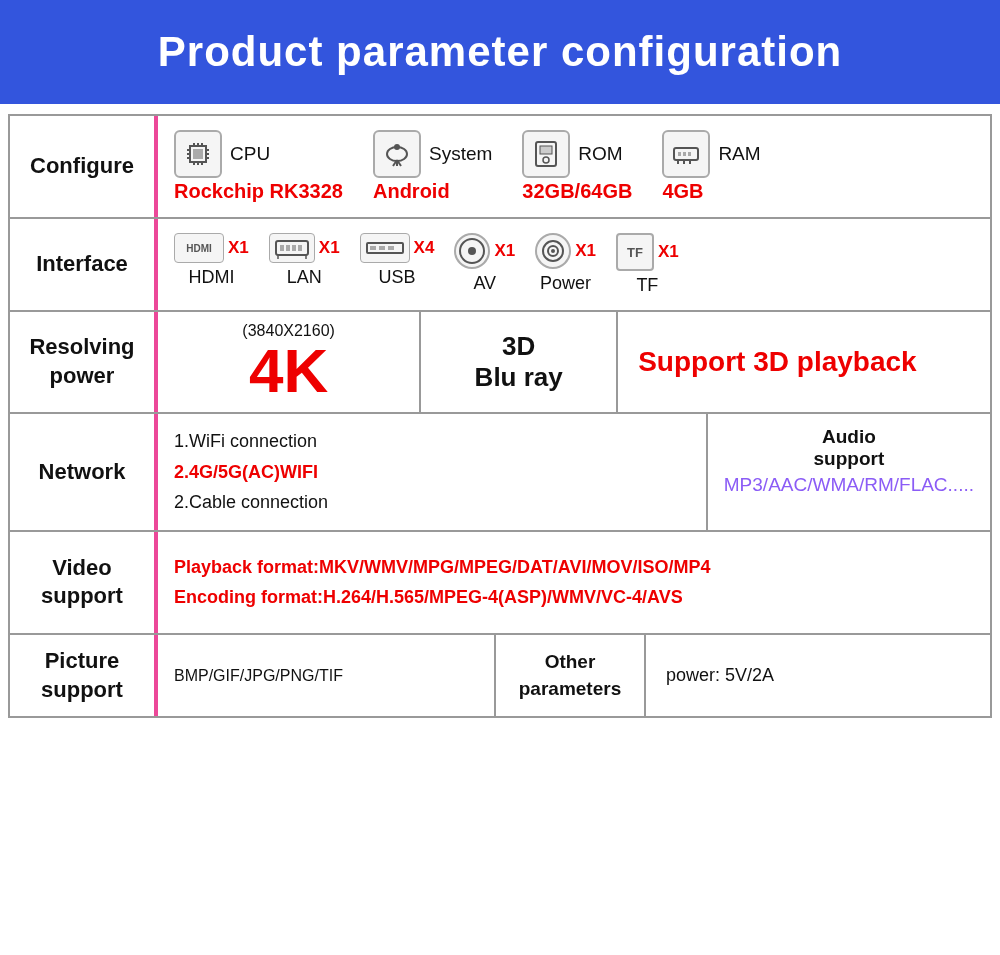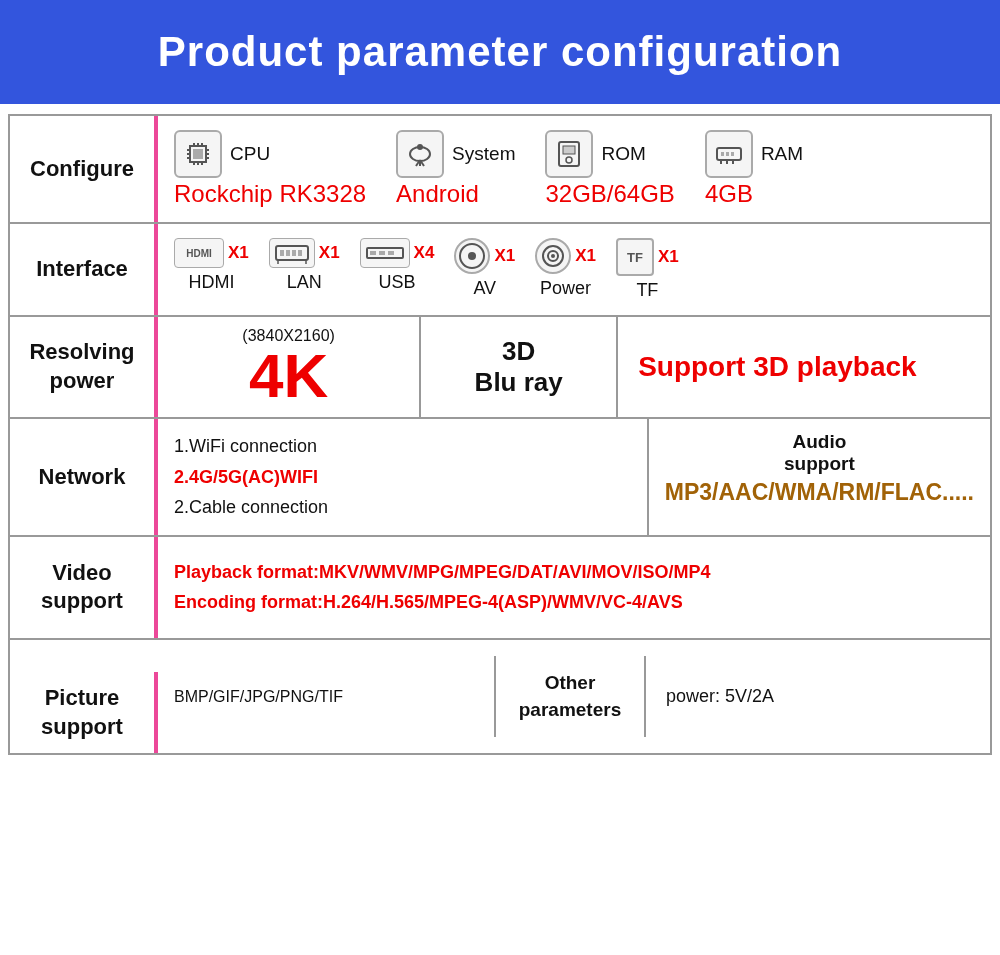--- a/index.html
+++ b/index.html
@@ -81,23 +81,23 @@
       justify-content: center;
       font-size: 28px;
       background: #f5f5f5;
     }
     .config-label {
       font-size: 19px;
       color: #111;
       font-weight: normal;
     }
     .config-value {
-      font-size: 24px;
+      font-size: 20px;
       color: #e00;
-      font-weight: normal;
+      font-weight: bold;
       margin-top: 2px;
     }
 
     
     .interface-content {
       display: flex;
       gap: 20px;
       align-items: flex-start;
       width: 100%;
       flex-wrap: nowrap;
@@ -202,23 +202,23 @@
     }
     .audio-label {
       font-size: 19px;
       color: #111;
       font-weight: bold;
       text-align: center;
       margin-bottom: 4px;
       align-self: center;
     }
     .audio-value {
-      font-size: 23px;
-      color: #a16207;
-      font-weight: bold;
+      font-size: 19px;
+      color: #8b5cf6;
+      font-weight: normal;
     }
 
     
     .video-content {
       display: flex;
       flex-direction: column;
       width: 100%;
       font-size: 18px;
       line-height: 1.7;
       padding: 6px 0;
@@ -492,21 +492,21 @@
           <span>Playback format:</span><span style="color:#e00;font-weight:bold;">MKV/WMV/MPG/MPEG/DAT/AVI/MOV/ISO/MP4</span>
         </div>
         <div class="video-line">
           <span>Encoding format:</span><span style="color:#e00;font-weight:bold;">H.264/H.565/MPEG-4(ASP)/WMV/VC-4/AVS</span>
         </div>
       </div>
     </div>
   </div>
 
   <div class="row">
-    <div class="row-label" style="white-space:pre-line;margin-top:32px;">Picture
+    <div class="row-label" style="white-space:pre-line;">Picture
 support</div>
     <div class="row-content row-content-full" style="padding:0;">
       <div class="picture-content">
         <div class="picture-left">BMP/GIF/JPG/PNG/TIF</div>
         <div class="picture-middle" style="white-space:pre-line;">Other
 parameters</div>
         <div class="picture-right">power: 5V/2A</div>
       </div>
     </div>
   </div>

